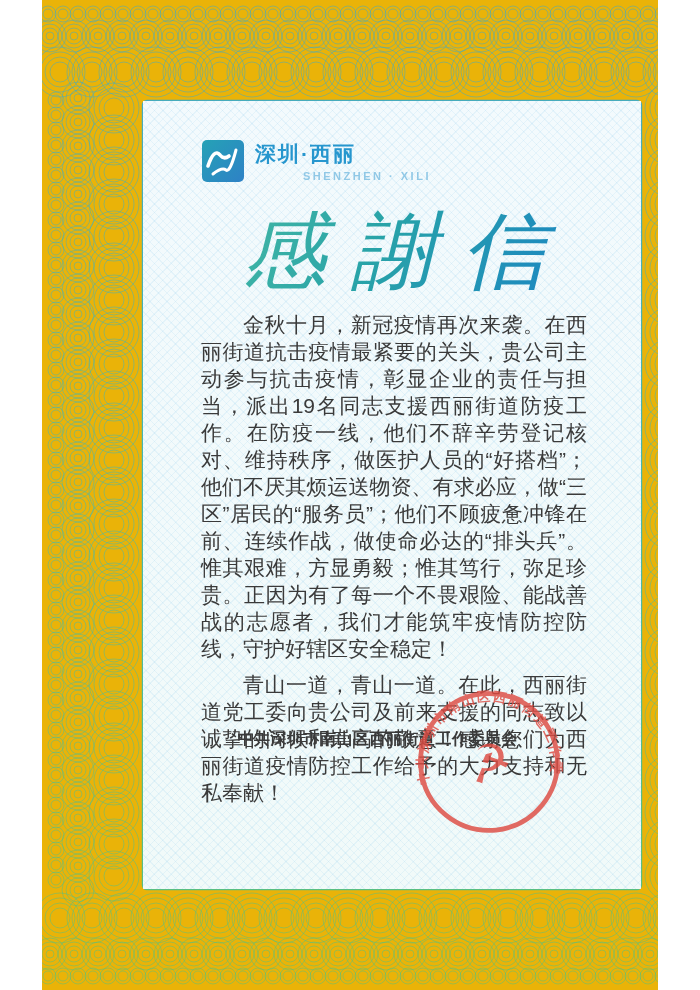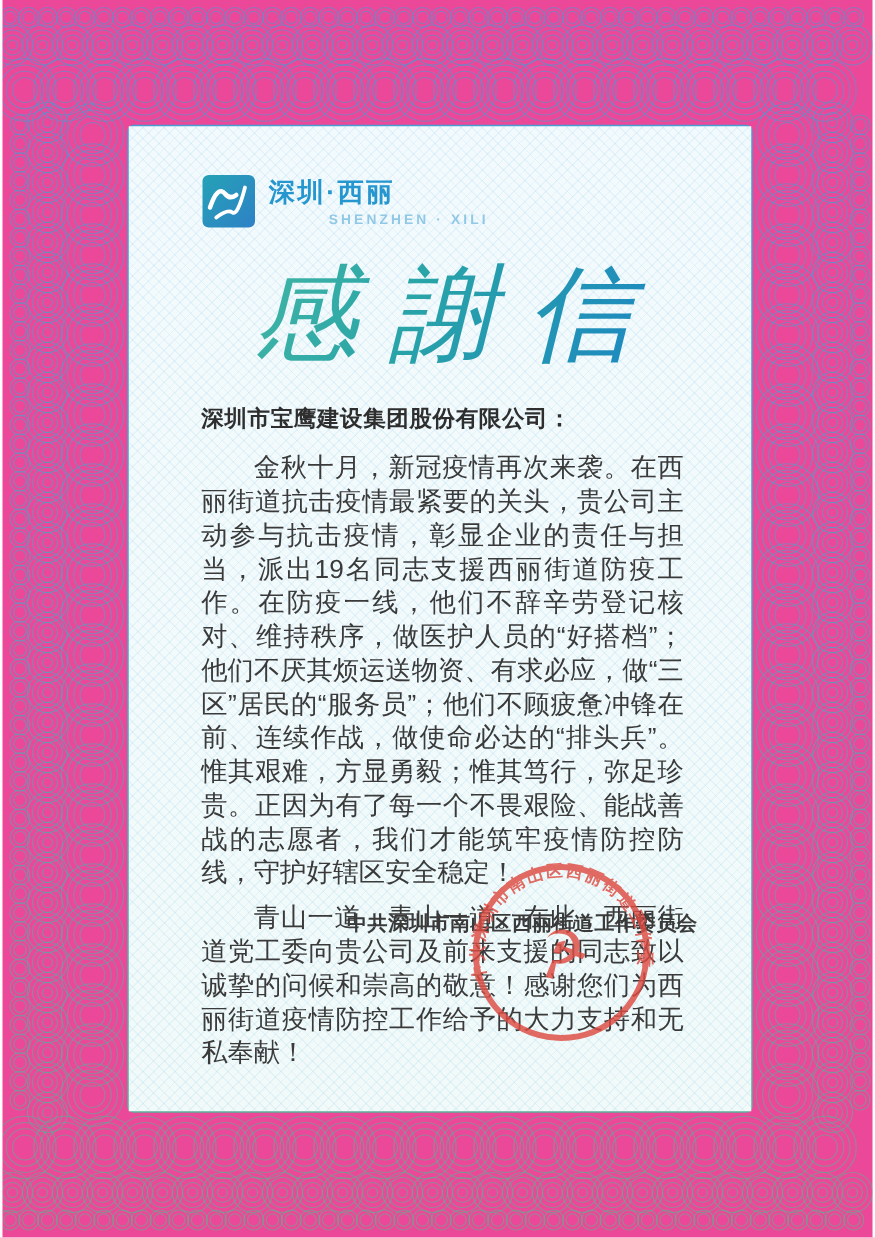--- a/index.html
+++ b/index.html
@@ -1,21 +1,21 @@
 <!DOCTYPE html>
 <html><head>
 <meta charset="utf-8">
 <style>
   * { margin:0; padding:0; box-sizing:border-box; }
   html,body { background:#ffffff; }
   body { font-family:"Liberation Sans","DejaVu Sans",sans-serif; }
 
   .page {
-    position:relative; width:696px; height:990px; margin:0 auto;
-    background:#ec4899; overflow:hidden;
+    position:relative; width:616px; height:990px; margin:0 auto;
+    background:#eab308; overflow:hidden;
   }
   #lace { position:absolute; left:0; top:0; width:700px; height:990px; }
   #lace .lc { fill:none; stroke:url(#bg); stroke-width:0.9; opacity:0.5; }
   #lace .frame  { fill:none; stroke:url(#bg); stroke-width:2.4; opacity:0.85; }
   #lace .frame2 { fill:none; stroke:url(#bg); stroke-width:0.8; opacity:0.7; }
 
   .field {
     position:absolute; left:101px; top:101px; width:498px; height:788px;
     background:
       repeating-linear-gradient(45deg,  rgba(92,180,228,0.10) 0 1px, transparent 1px 6px),
@@ -1362,21 +1362,20 @@
         <path d="M12 35 Q21 28 25 31 Q29 34 35 11" fill="none" stroke="#ffffff" stroke-width="3" stroke-linecap="round"></path>
       </svg>
       <div>
         <div class="logo-cn">深圳·西丽</div>
         <div class="logo-en">SHENZHEN · XILI</div>
       </div>
     </div>
 
     <h1 class="title">感謝信</h1>
 
-    <div class="recipient">深圳市宝鹰建设集团股份有限公司：</div>
 
     <p class="para">金秋十月，新冠疫情再次来袭。在西丽街道抗击疫情最紧要的关头，贵公司主动参与抗击疫情，彰显企业的责任与担当，派出19名同志支援西丽街道防疫工作。在防疫一线，他们不辞辛劳登记核对、维持秩序，做医护人员的“好搭档”；他们不厌其烦运送物资、有求必应，做“三区”居民的“服务员”；他们不顾疲惫冲锋在前、连续作战，做使命必达的“排头兵”。惟其艰难，方显勇毅；惟其笃行，弥足珍贵。正因为有了每一个不畏艰险、能战善战的志愿者，我们才能筑牢疫情防控防线，守护好辖区安全稳定！</p>
     <p class="para">青山一道，青山一道。在此，西丽街道党工委向贵公司及前来支援的同志致以诚挚的问候和崇高的敬意！感谢您们为西丽街道疫情防控工作给予的大力支持和无私奉献！</p>
   </div>
 
   <div class="signature">
     <div class="sig-org">中共深圳市南山区西丽街道工作委员会</div>
   </div>
 
   <svg class="seal" viewBox="0 0 160 160">

